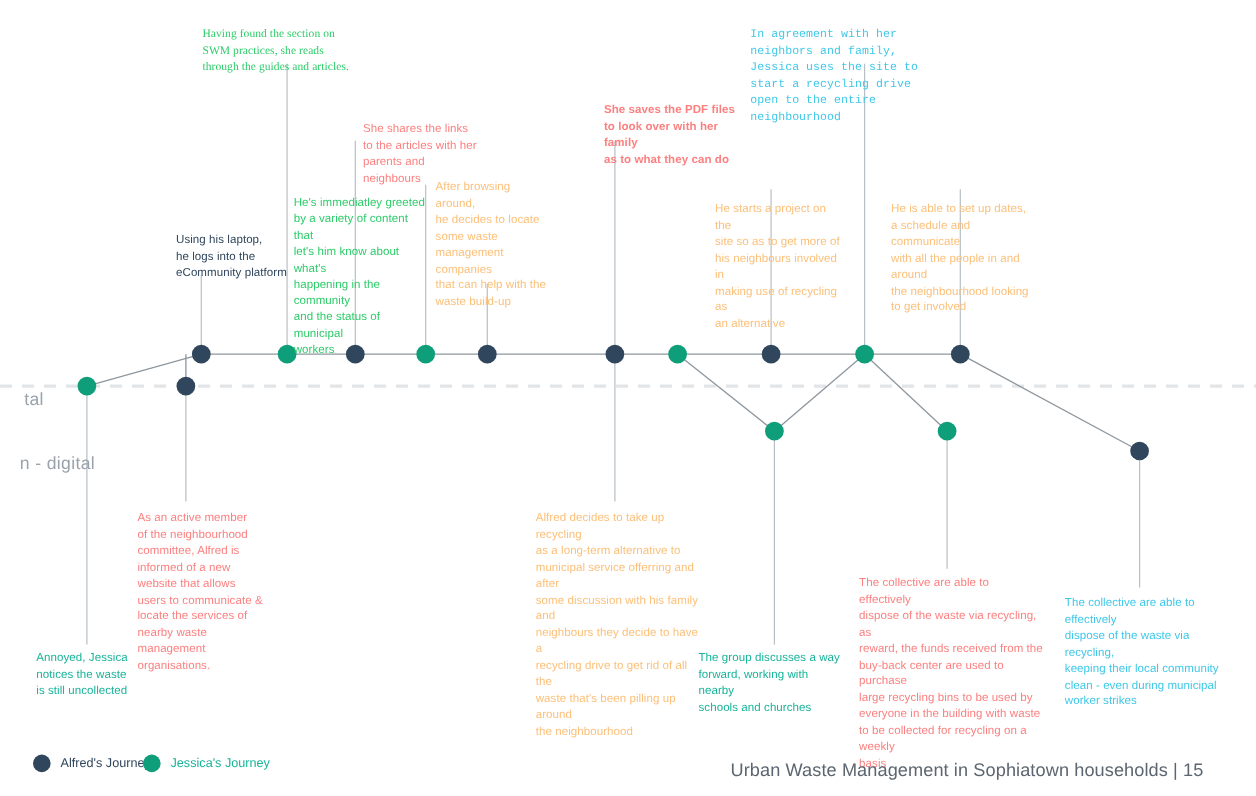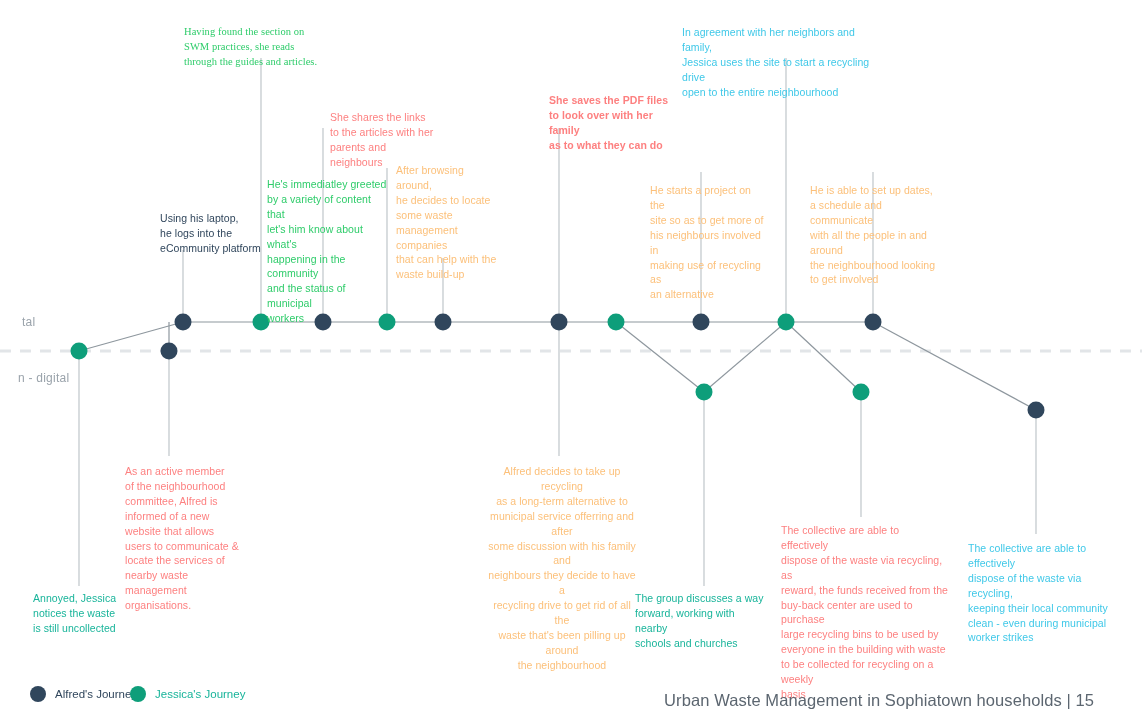--- a/index.html
+++ b/index.html
@@ -37,24 +37,25 @@
   .c-navy{color:#30465c;}
   .c-green{color:#2ecc6a;}
   .c-teal{color:#18b49a;}
   .c-pink{color:#fd8080;}
   .c-orange{color:#fcc07a;}
   .c-cyan{color:#3fc8e8;}
 
   
   .axis-label{
     position:absolute;
-    font-size:12px;
+    font-size:16px;
     color:#9aa3ab;
     letter-spacing:.02em;
     white-space:nowrap;
+    margin-top:42px;
   }
 
   
   .legend{
     position:absolute;
     display:flex;
     align-items:center;
     gap:9px;
   }
   .legend-dot{width:16px;height:16px;border-radius:50%;}
@@ -131,21 +132,21 @@
       <div class="node alfred" style="left: 701px; top: 322px;"></div>
       <div class="node jessica" style="left: 786px; top: 322px;"></div>
       <div class="node jessica" style="left: 861px; top: 392px;"></div>
       <div class="node alfred" style="left: 873px; top: 322px;"></div>
       <div class="node alfred" style="left: 1036px; top: 410px;"></div>
     </div>
   <div id="annotations-layer">
       <div class="ann c-green" style="left: 184px; top: 25px; width: 150px; font-family: Liberation Serif, serif;">Having found the section on
 SWM practices, she reads
 through the guides and articles.</div>
-      <div class="ann c-cyan" style="left: 682px; top: 25px; width: 190px;">In agreement with her neighbors and family,
+      <div class="ann c-cyan" style="left: 682px; top: 25px; width: 190px; font-family: Liberation Mono, monospace;">In agreement with her neighbors and family,
 Jessica uses the site to start a recycling drive
 open to the entire neighbourhood</div>
       <div class="ann c-pink" style="left: 330px; top: 110px; width: 110px;">She shares the links
 to the articles with her
 parents and neighbours</div>
       <div class="ann c-pink" style="left: 549px; top: 93px; width: 120px; font-weight: bold;">She saves the PDF files
 to look over with her family
 as to what they can do</div>
       <div class="ann c-green" style="left: 267px; top: 177px; width: 120px;">He's immediatley greeted
 by a variety of content that
@@ -174,21 +175,21 @@
 eCommunity platform</div>
       <div class="ann c-pink" style="left: 125px; top: 464px; width: 120px;">As an active member
 of the neighbourhood
 committee, Alfred is
 informed of a new
 website that allows
 users to communicate &amp;
 locate the services of
 nearby waste management
 organisations.</div>
-      <div class="ann c-orange" style="left: 487px; top: 464px; width: 150px; text-align: center;">Alfred decides to take up recycling
+      <div class="ann c-orange" style="left: 487px; top: 464px; width: 150px;">Alfred decides to take up recycling
 as a long-term alternative to
 municipal service offerring and after
 some discussion with his family and
 neighbours they decide to have a
 recycling drive to get rid of all the
 waste that's been pilling up around
 the neighbourhood</div>
       <div class="ann c-pink" style="left: 781px; top: 523px; width: 168px;">The collective are able to effectively
 dispose of the waste via recycling, as
 reward, the funds received from the

